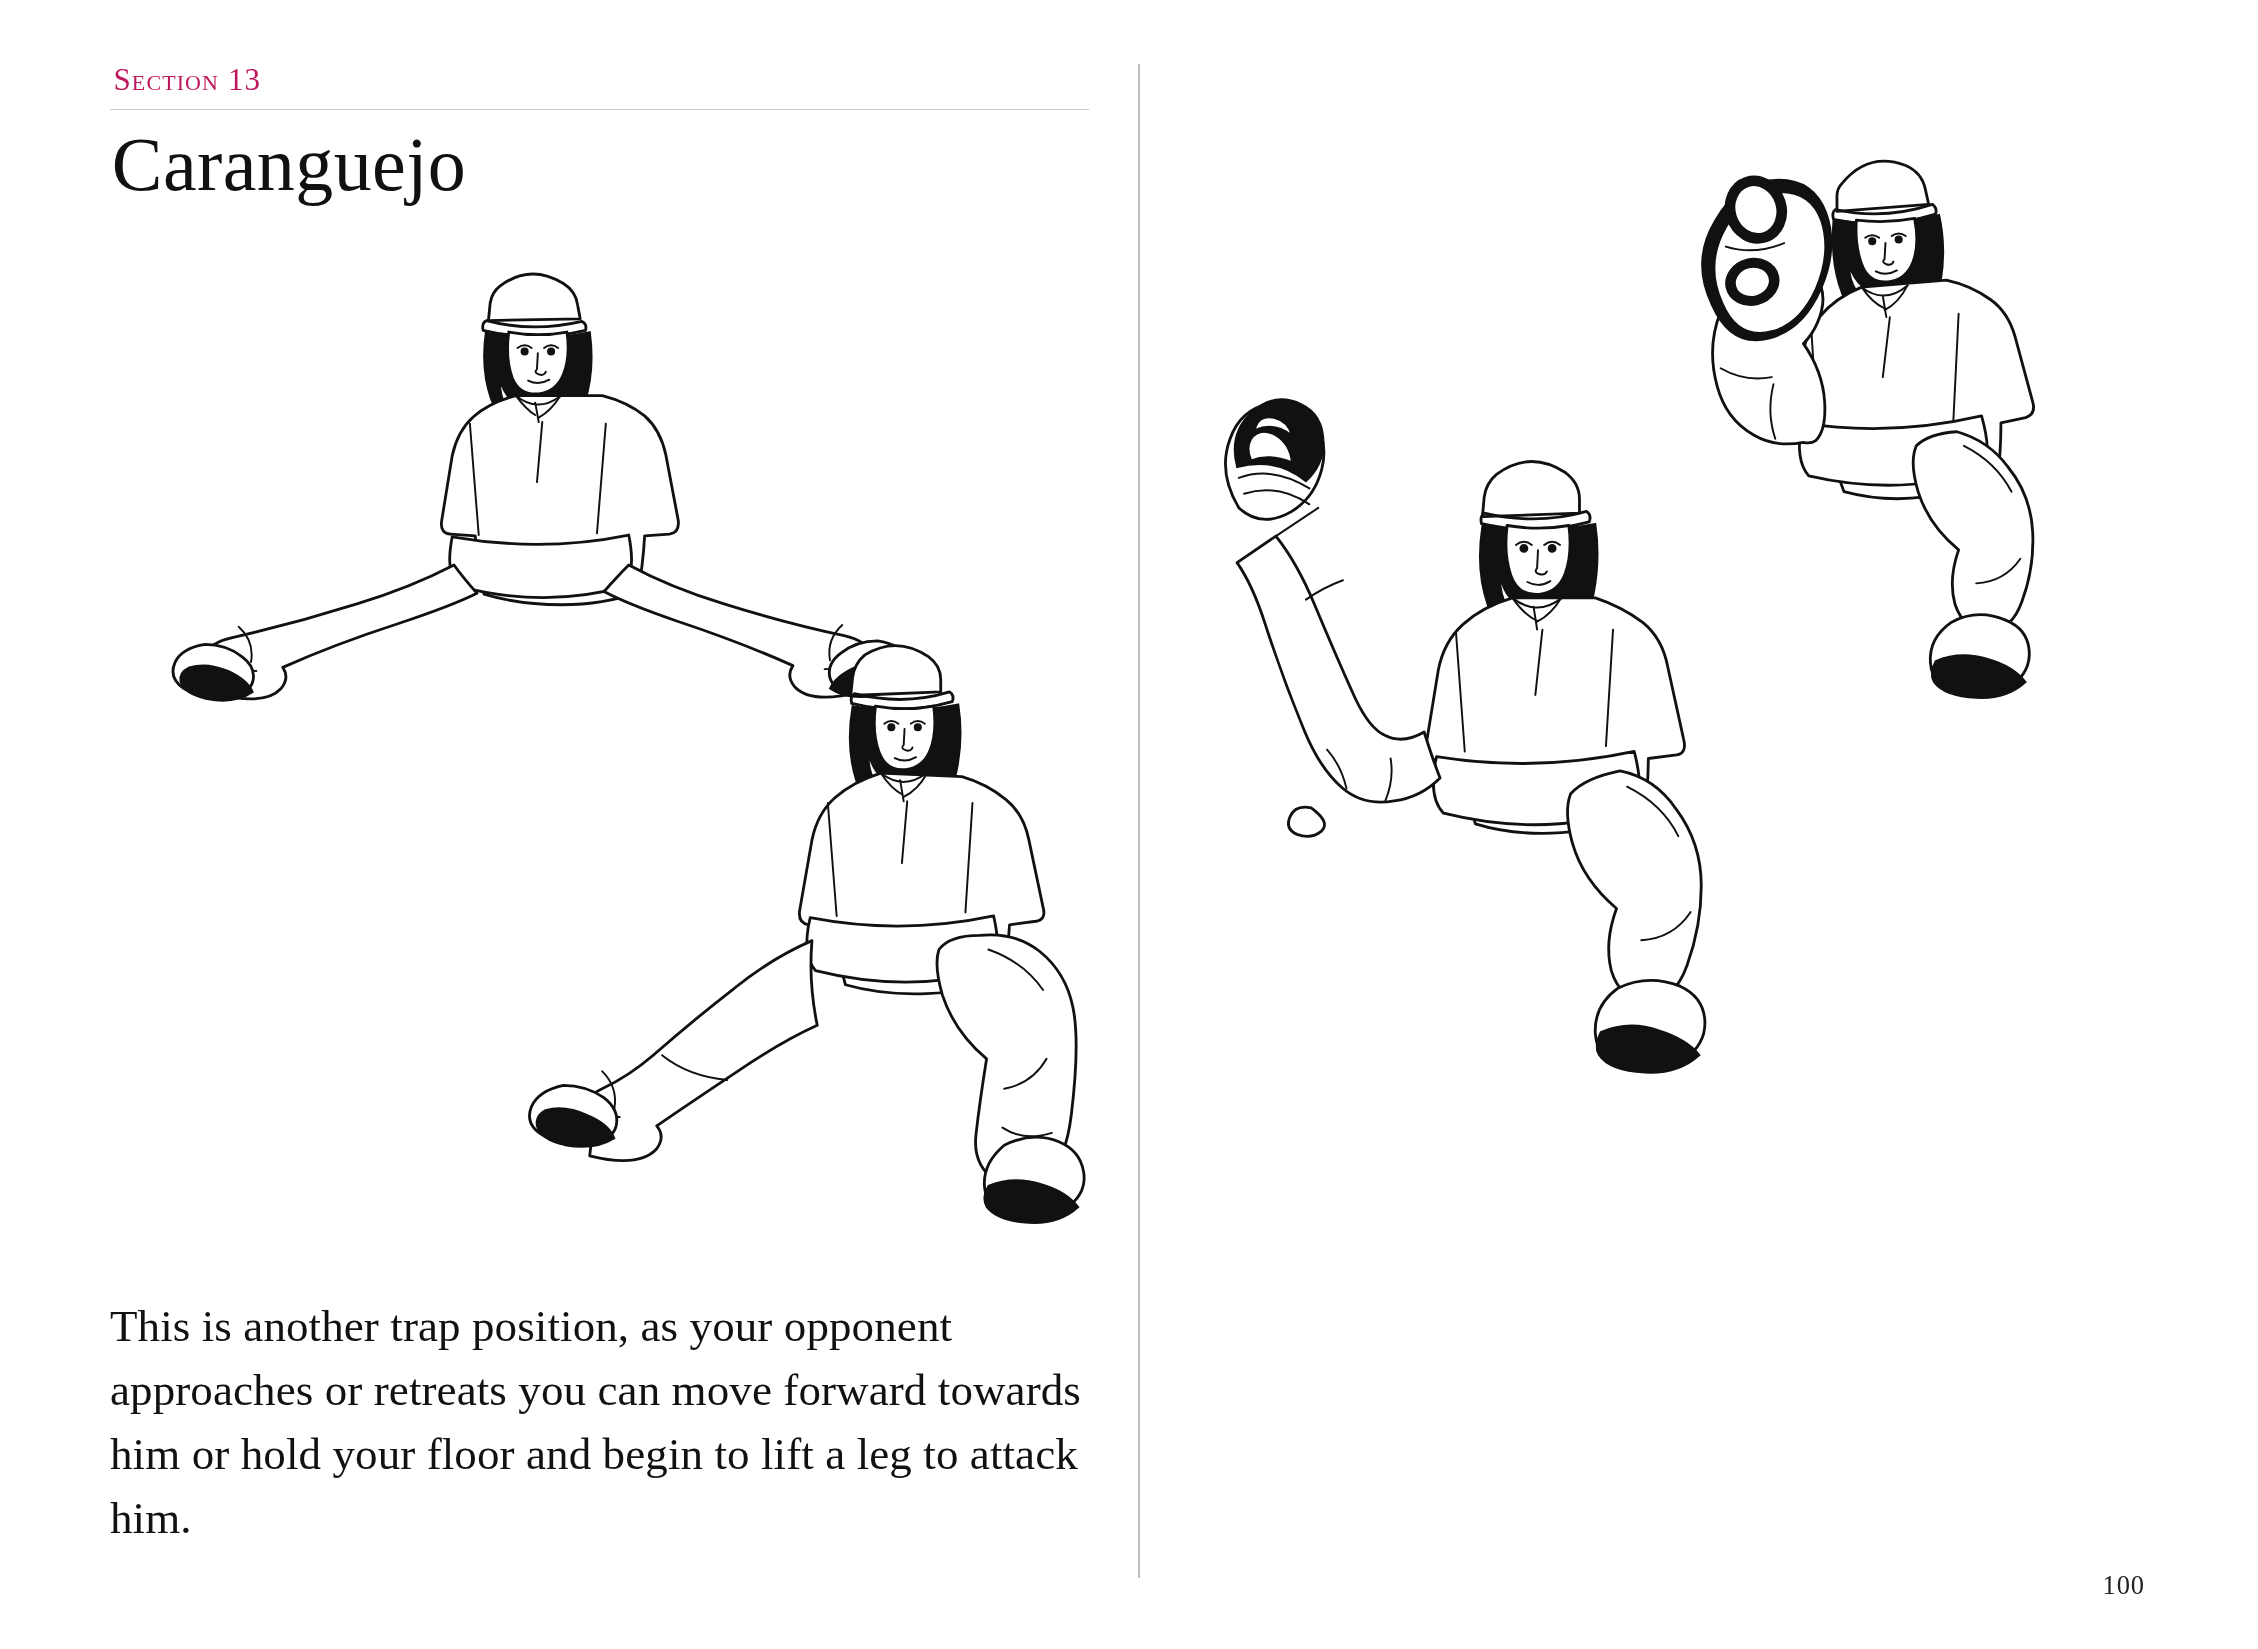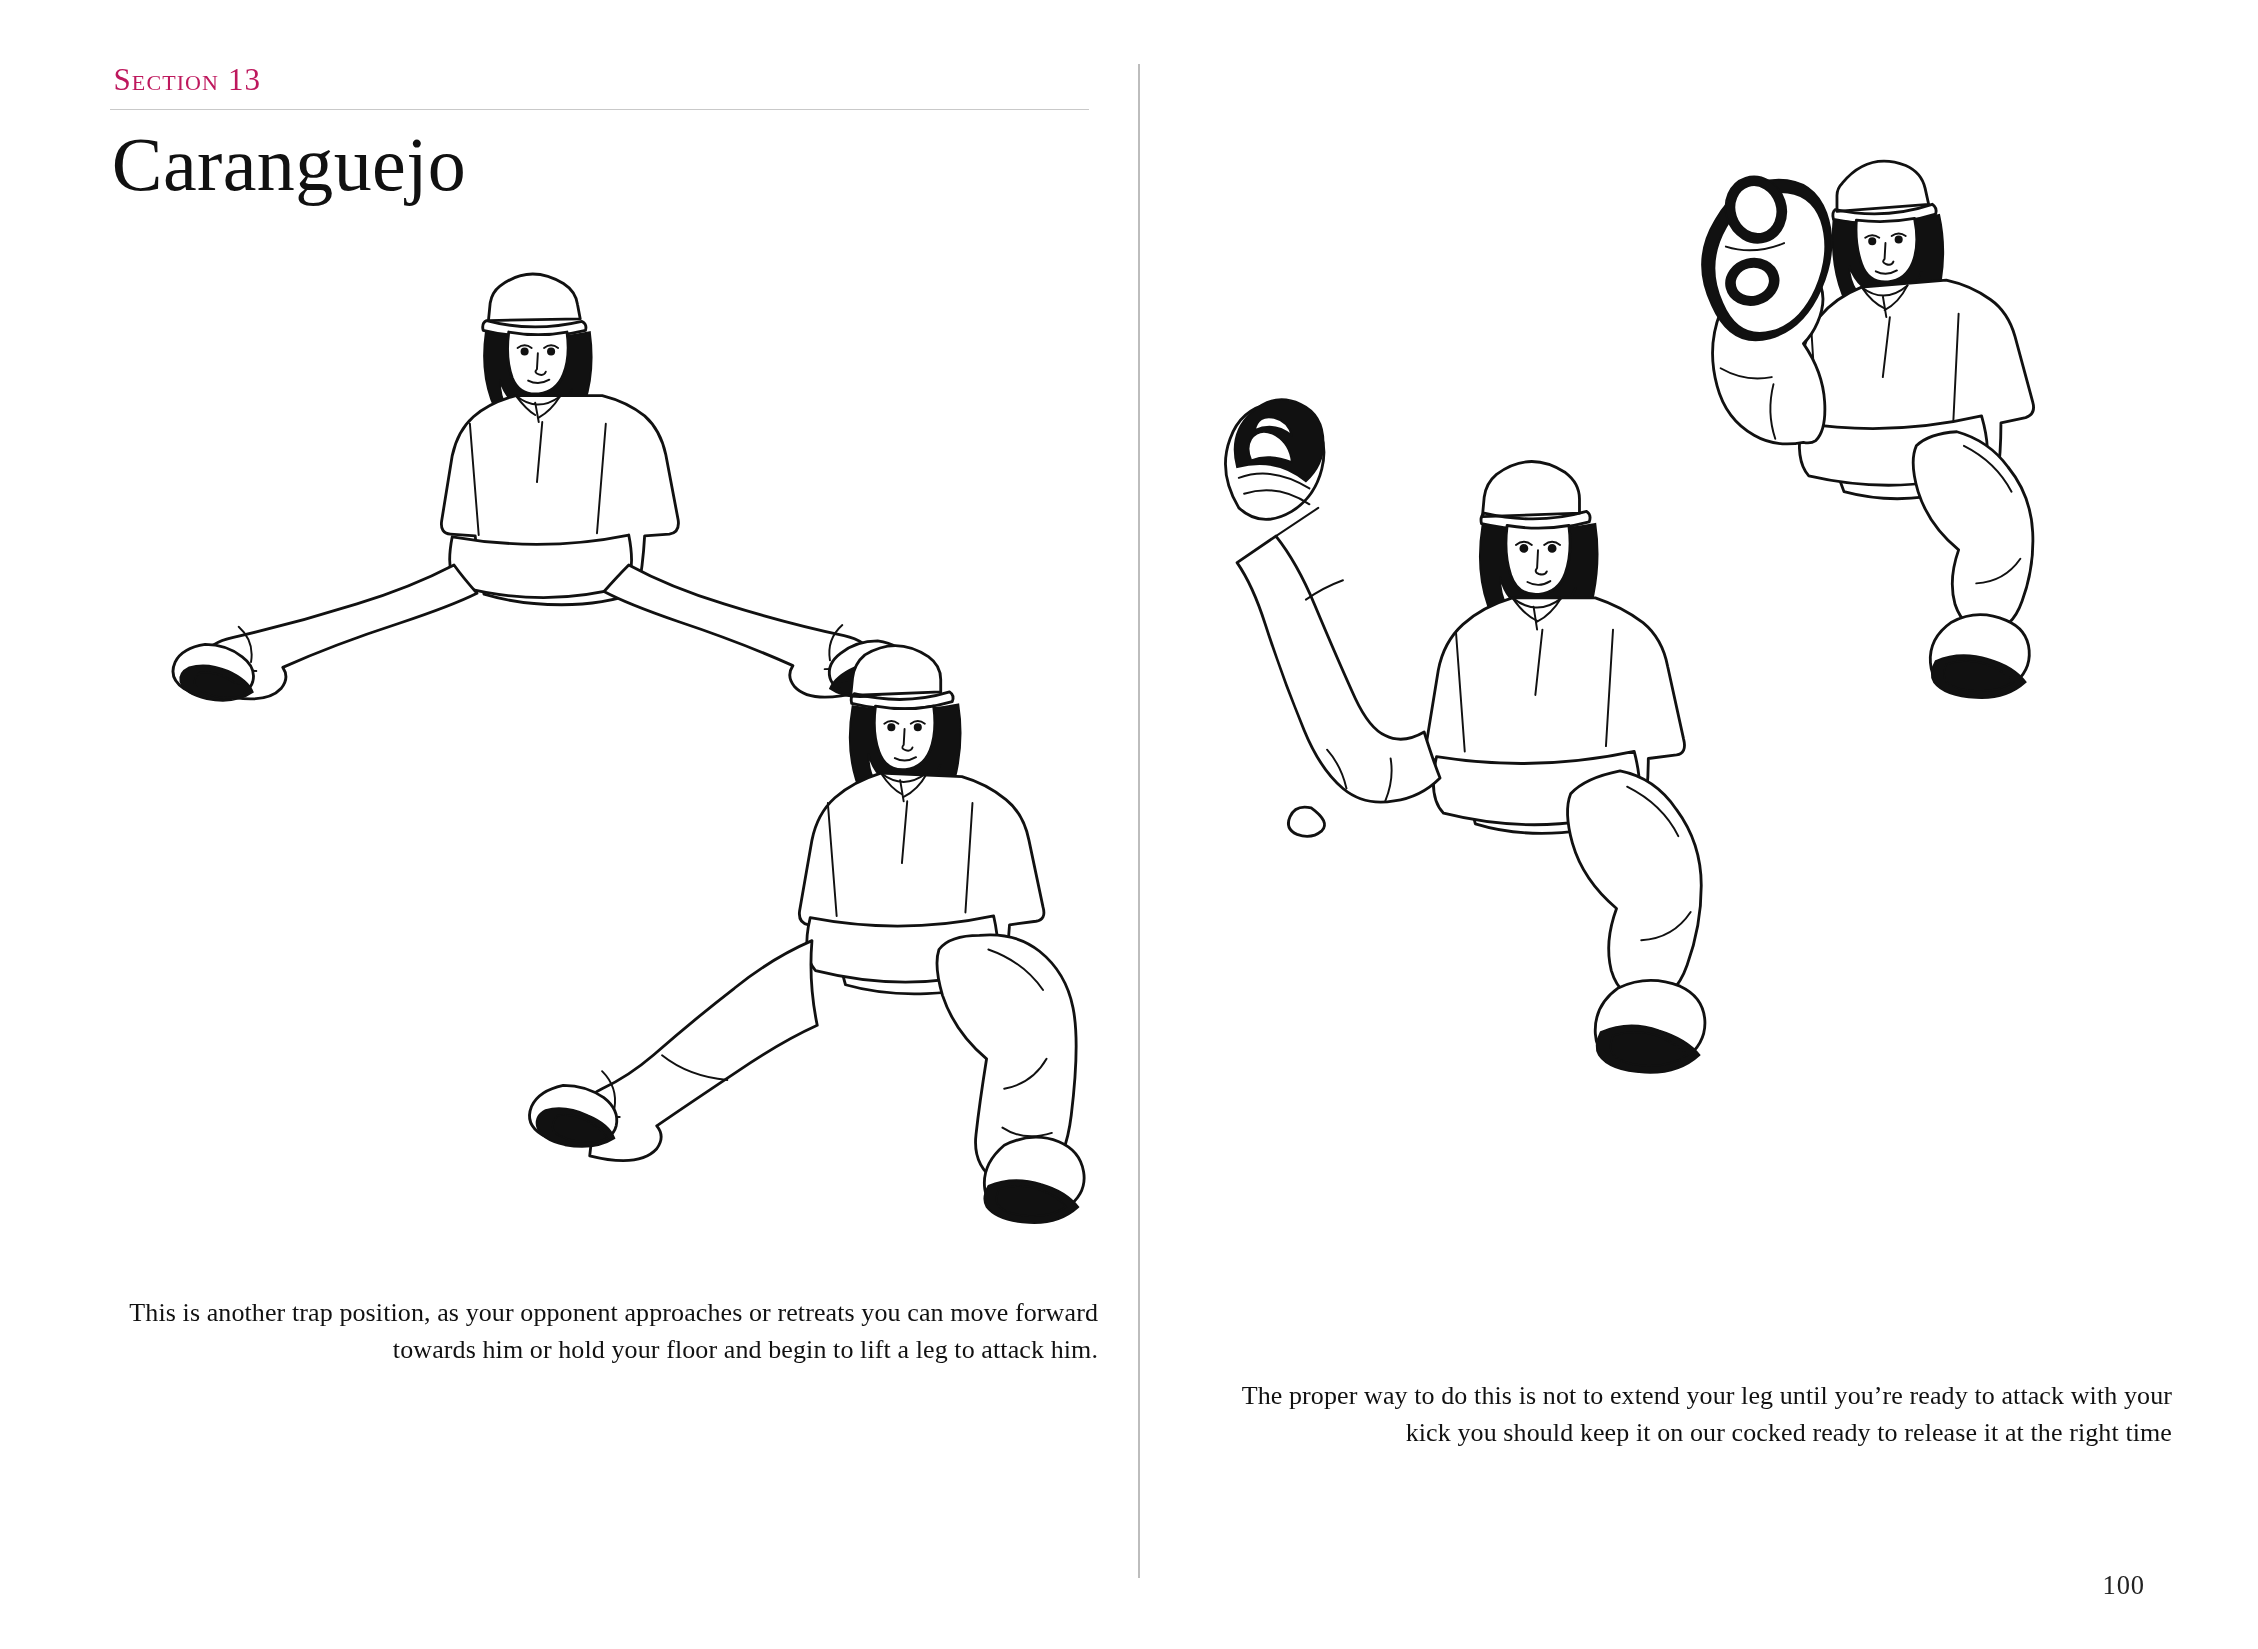--- a/index.html
+++ b/index.html
@@ -53,24 +53,23 @@
   }
   .title {
     font-size: 76px;
     line-height: 1.02;
     font-weight: normal;
     margin: 16px 0 0 1.8px;
     letter-spacing: 0.4px;
   }
 
   .caption {
-    font-size: 26px;
+    font-size: 45px;
     line-height: 1.42;
     letter-spacing: 0.1px;
-    text-align: right;
   }
   .caption-left {
     position: absolute;
     left: 110px;
     top: 1295px;
     width: 988px;
   }
   .caption-right {
     position: absolute;
     left: 1210px;
@@ -314,18 +313,17 @@
       <path class="white" d="M126 486 q-18 -4 -24 10 q-6 14 8 20 q16 6 28 -4 q10 -10 -12 -26 z"></path>
 
       <path class="white" d="M44 146 q-24 -40 -10 -78 q12 -34 46 -40 q30 -6 48 18 q18 24 10 56 q-8 32 -34 48 q-34 20 -60 -4 z"></path>
       <path class="solid" d="M42 100 q-10 -38 16 -62 q26 -24 56 -10 q26 12 26 44 q0 26 -20 44 q-34 -28 -78 -16 z
                M58 92 q20 -8 46 2 q-2 -20 -18 -30 q-18 -10 -28 4 q-6 10 0 24 z"></path>
       <path class="ink-thin" d="M44 112 q38 -14 80 12 M50 130 q38 -12 74 12"></path>
       <path class="white-thin" d="M62 58 q22 -10 42 6 q-4 -16 -20 -20 q-18 -4 -22 14 z"></path>
     </svg>
   </div>
 
-  <div class="caption caption-right">The proper way to do this is not to extend your leg until you’re ready to attack with your kick you should keep it on our cocked ready to release it at the right time</div>
 
   <div class="page-number">100</div>
 
 </div>
 
 
 </body></html>

